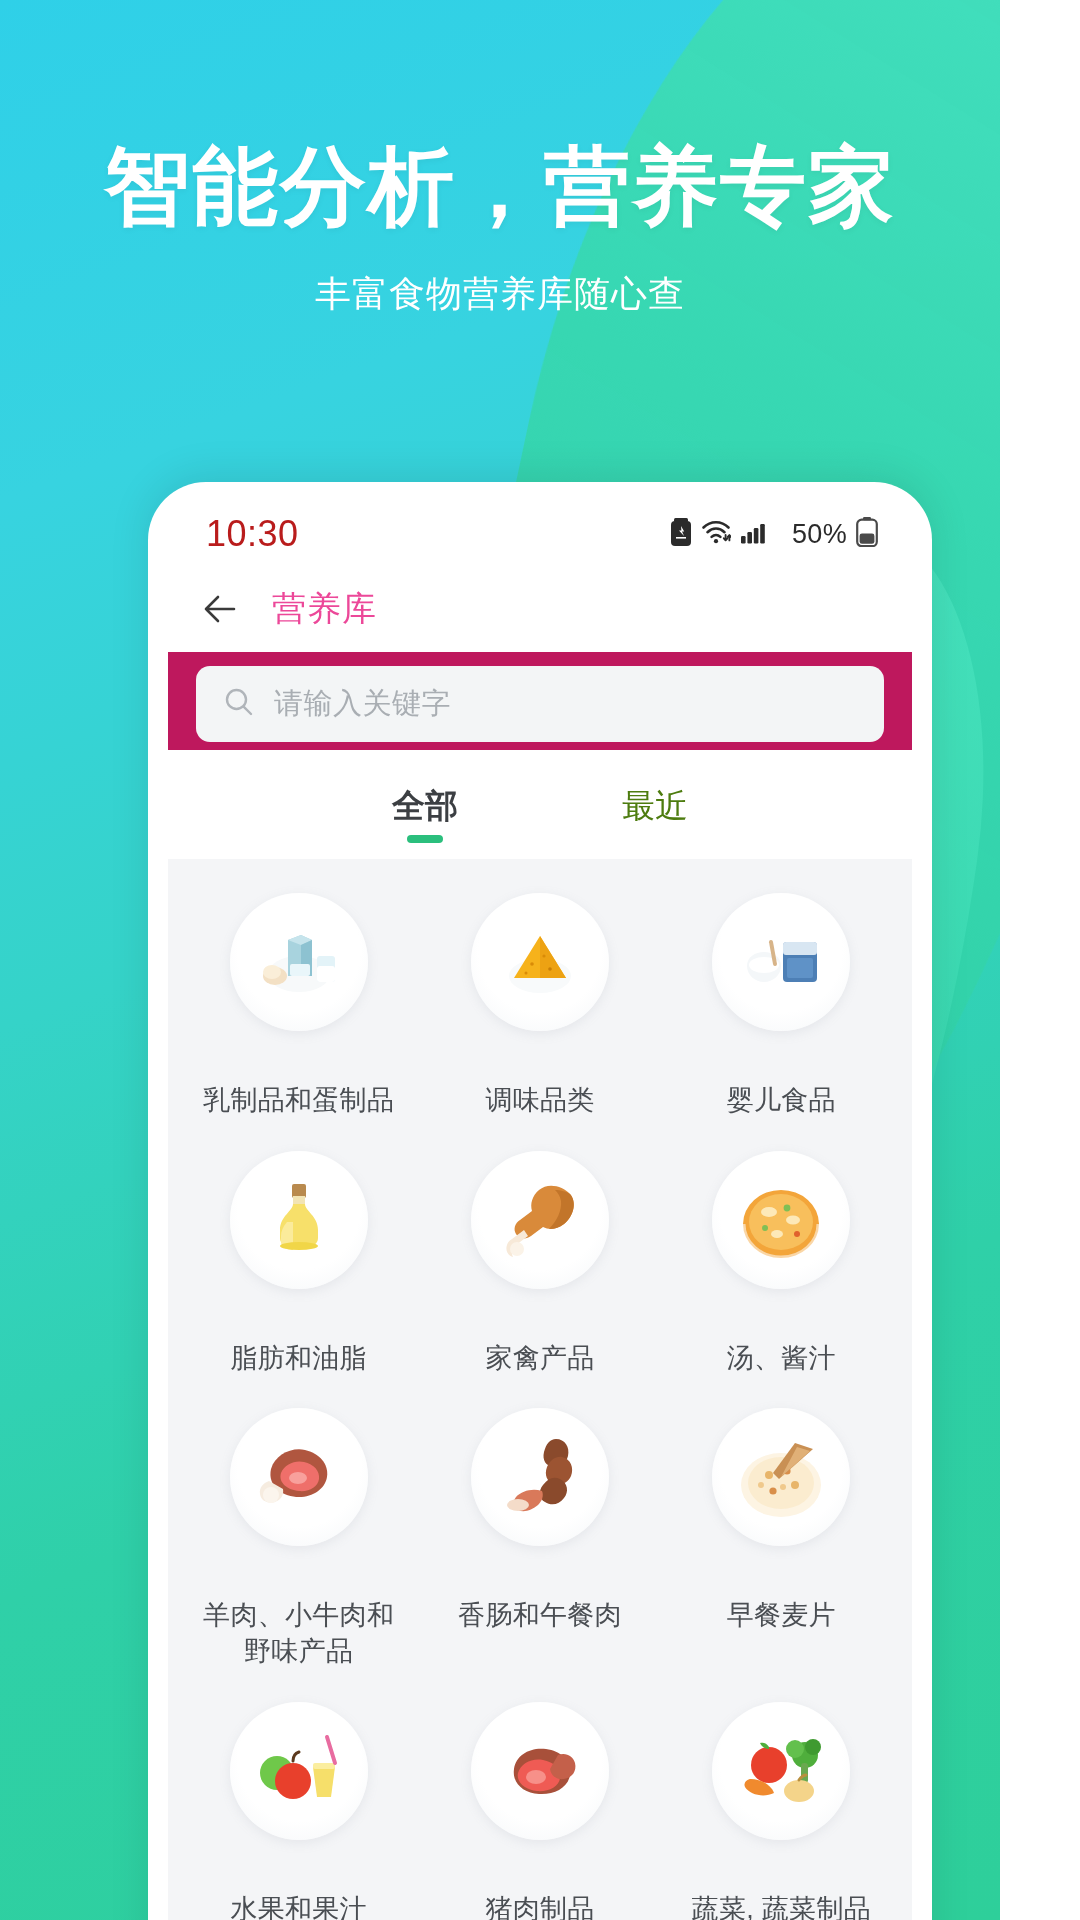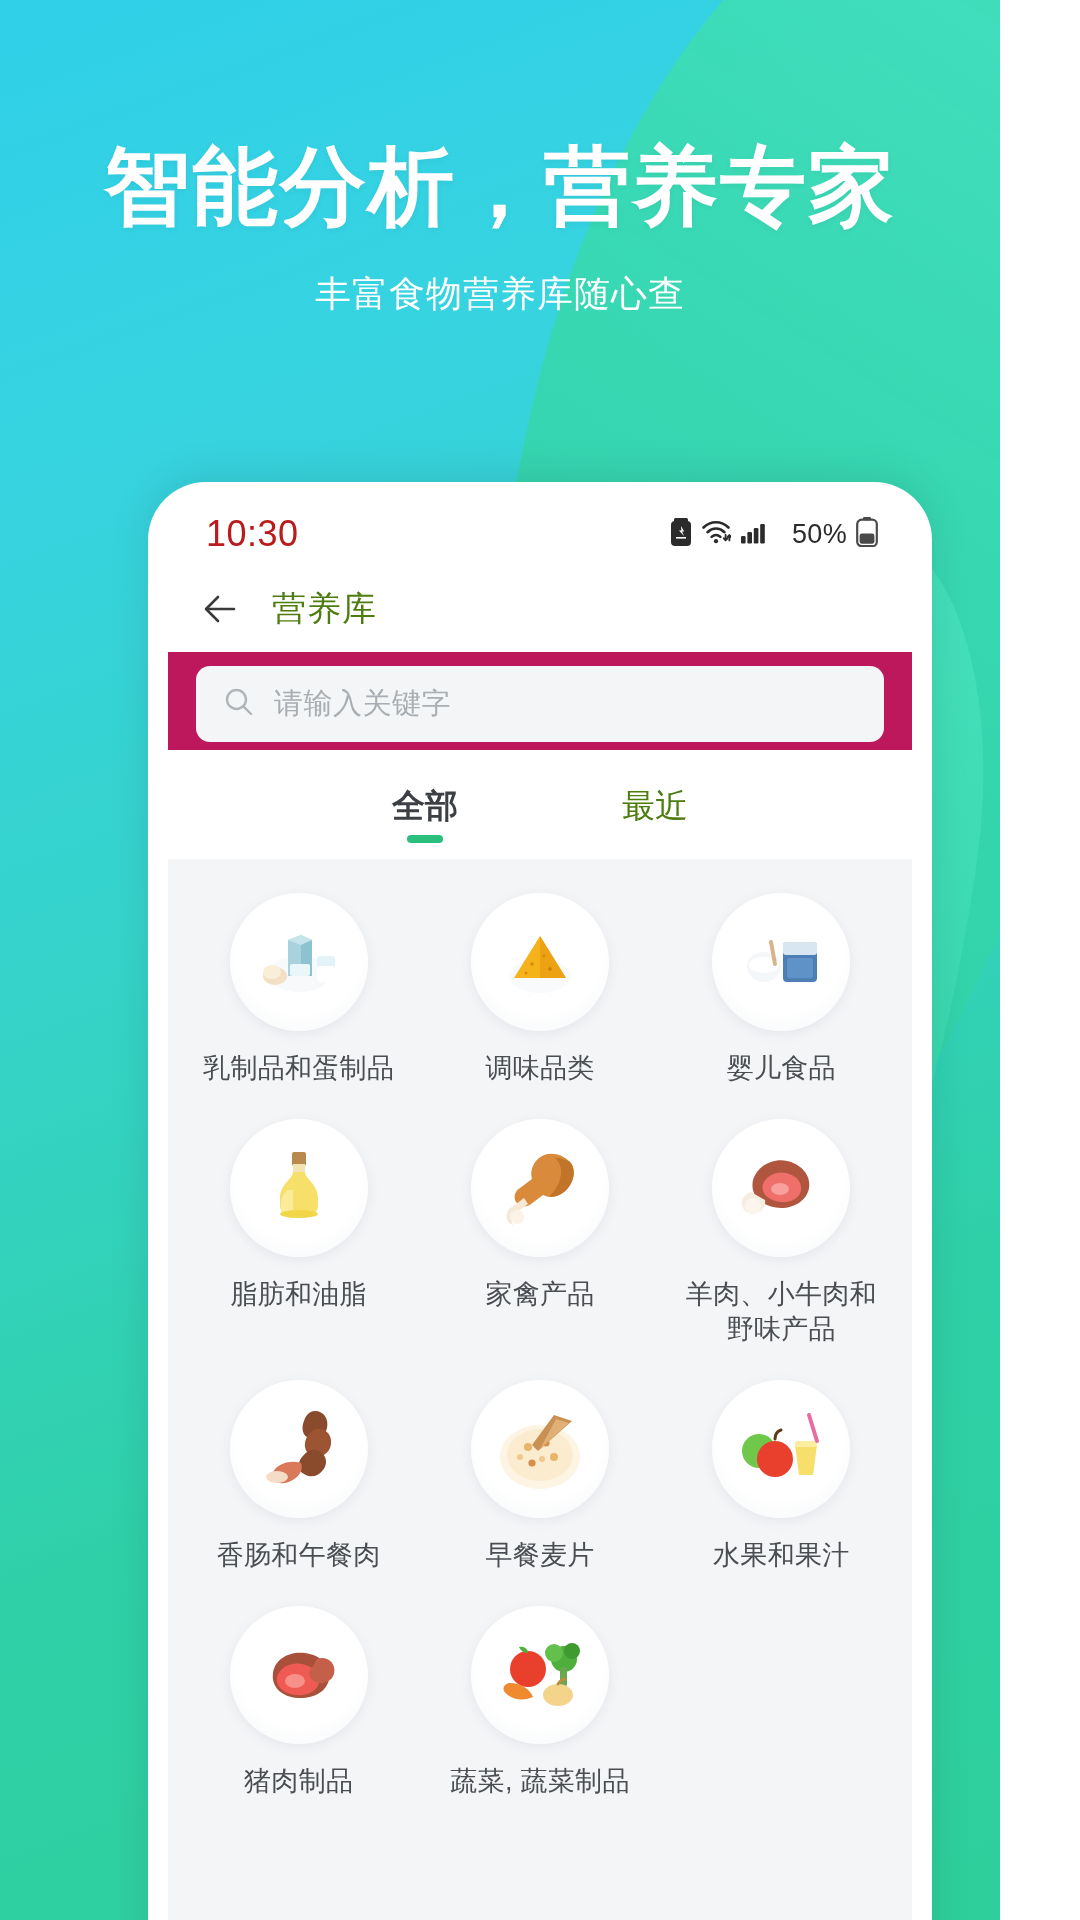--- a/index.html
+++ b/index.html
@@ -111,21 +111,21 @@
   .navbar {
     height: 86px;
     display: flex;
     align-items: center;
     padding-left: 30px;
     background: #ffffff;
   }
   .back-arrow { width: 44px; height: 44px; display:block; }
   .nav-title {
     font-size: 34px;
-    color: #4d7c0f;
+    color: #ec4899;
     margin-left: 30px;
     letter-spacing: 1px;
   }
 
   
   .search-wrap { background: #be185d; padding: 14px 28px 8px 28px; }
   .search-box {
     height: 76px;
     background: #f3f5f6;
     border-radius: 14px;
@@ -178,20 +178,21 @@
   .grid {
     display: grid;
     grid-template-columns: repeat(3, 1fr);
     row-gap: 14px;
   }
   .cell {
     display: flex;
     flex-direction: column;
     align-items: center;
     padding: 8px 6px 10px 6px;
+    gap: 32px;
   }
   .thumb {
     width: 138px; height: 138px;
     border-radius: 50%;
     background: radial-gradient(circle at 50% 42%, #ffffff 58%, #fafbfc 76%, #f4f5f7 100%);
     box-shadow: 0 3px 12px rgba(140,150,160,0.14);
     display: flex; align-items: center; justify-content: center;
     overflow: hidden;
   }
   .thumb svg { width: 112px; height: 112px; display:block; }
@@ -358,20 +359,36 @@
                 <ellipse cx="56" cy="74" rx="40" ry="22" fill="#ffffff"></ellipse>
                 <path d="M86 30c7 8 4 22-6 30-8 6-15 6-21 3l-12 9c-5 4-12 3-15-2s-1-11 4-14l12-9c-2-7 0-15 7-21 9-8 24-4 31 4z" fill="#d98a3a"></path>
                 <path d="M86 30c7 8 4 22-6 30-5 4-10 5-15 5 8-8 13-19 12-28-1-5-3-8-6-11 6 0 12 2 15 4z" fill="#c2752a"></path>
                 <path d="M44 72l-12 9c-4 3-5 8-3 12-5-1-8-7-6-12 1-3 3-5 5-6l12-9z" fill="#f7e9d8"></path>
                 <circle cx="33" cy="85" r="7" fill="#fbf3e8"></circle>
               </svg>
             </div>
             <div class="cell-label">家禽产品</div>
           </div>
 
+          <div class="cell">
+            <div class="thumb">
+              <svg viewBox="0 0 112 112">
+                <ellipse cx="56" cy="60" rx="38" ry="34" fill="#f3a53a"></ellipse>
+                <ellipse cx="56" cy="58" rx="32" ry="28" fill="#f8bf5c"></ellipse>
+                <ellipse cx="44" cy="48" rx="8" ry="5" fill="#fde9b8"></ellipse>
+                <ellipse cx="68" cy="56" rx="7" ry="4.5" fill="#fde9b8"></ellipse>
+                <ellipse cx="52" cy="70" rx="6" ry="4" fill="#fde9b8"></ellipse>
+                <circle cx="62" cy="44" r="3.4" fill="#7fbf55"></circle>
+                <circle cx="40" cy="64" r="3" fill="#7fbf55"></circle>
+                <circle cx="72" cy="70" r="3" fill="#e0622e"></circle>
+                <path d="M18 60a38 34 0 0 0 76 0" fill="none" stroke="#ffffff" stroke-width="5" opacity="0.55"></path>
+              </svg>
+            </div>
+            <div class="cell-label">汤、酱汁</div>
+          </div>
 
           <div class="cell">
             <div class="thumb">
               <svg viewBox="0 0 112 112">
                 <ellipse cx="56" cy="76" rx="38" ry="20" fill="#ffffff"></ellipse>
                 <path d="M28 48c4-14 20-22 34-19 14 3 24 14 22 27-2 12-14 20-28 20-15 0-32-10-28-28z" fill="#b0563f"></path>
                 <path d="M38 52c4-9 14-13 23-11 10 2 16 9 15 17-1 8-10 13-20 12-11-1-21-8-18-18z" fill="#ef6f6a"></path>
                 <ellipse cx="55" cy="57" rx="9" ry="6" fill="#f8a09c"></ellipse>
                 <path d="M26 60c-6 2-10 7-9 13 1 7 8 10 15 8 6-2 9-7 8-13" fill="#f6ece0"></path>
                 <circle cx="28" cy="74" r="8" fill="#fbf5ed"></circle>

